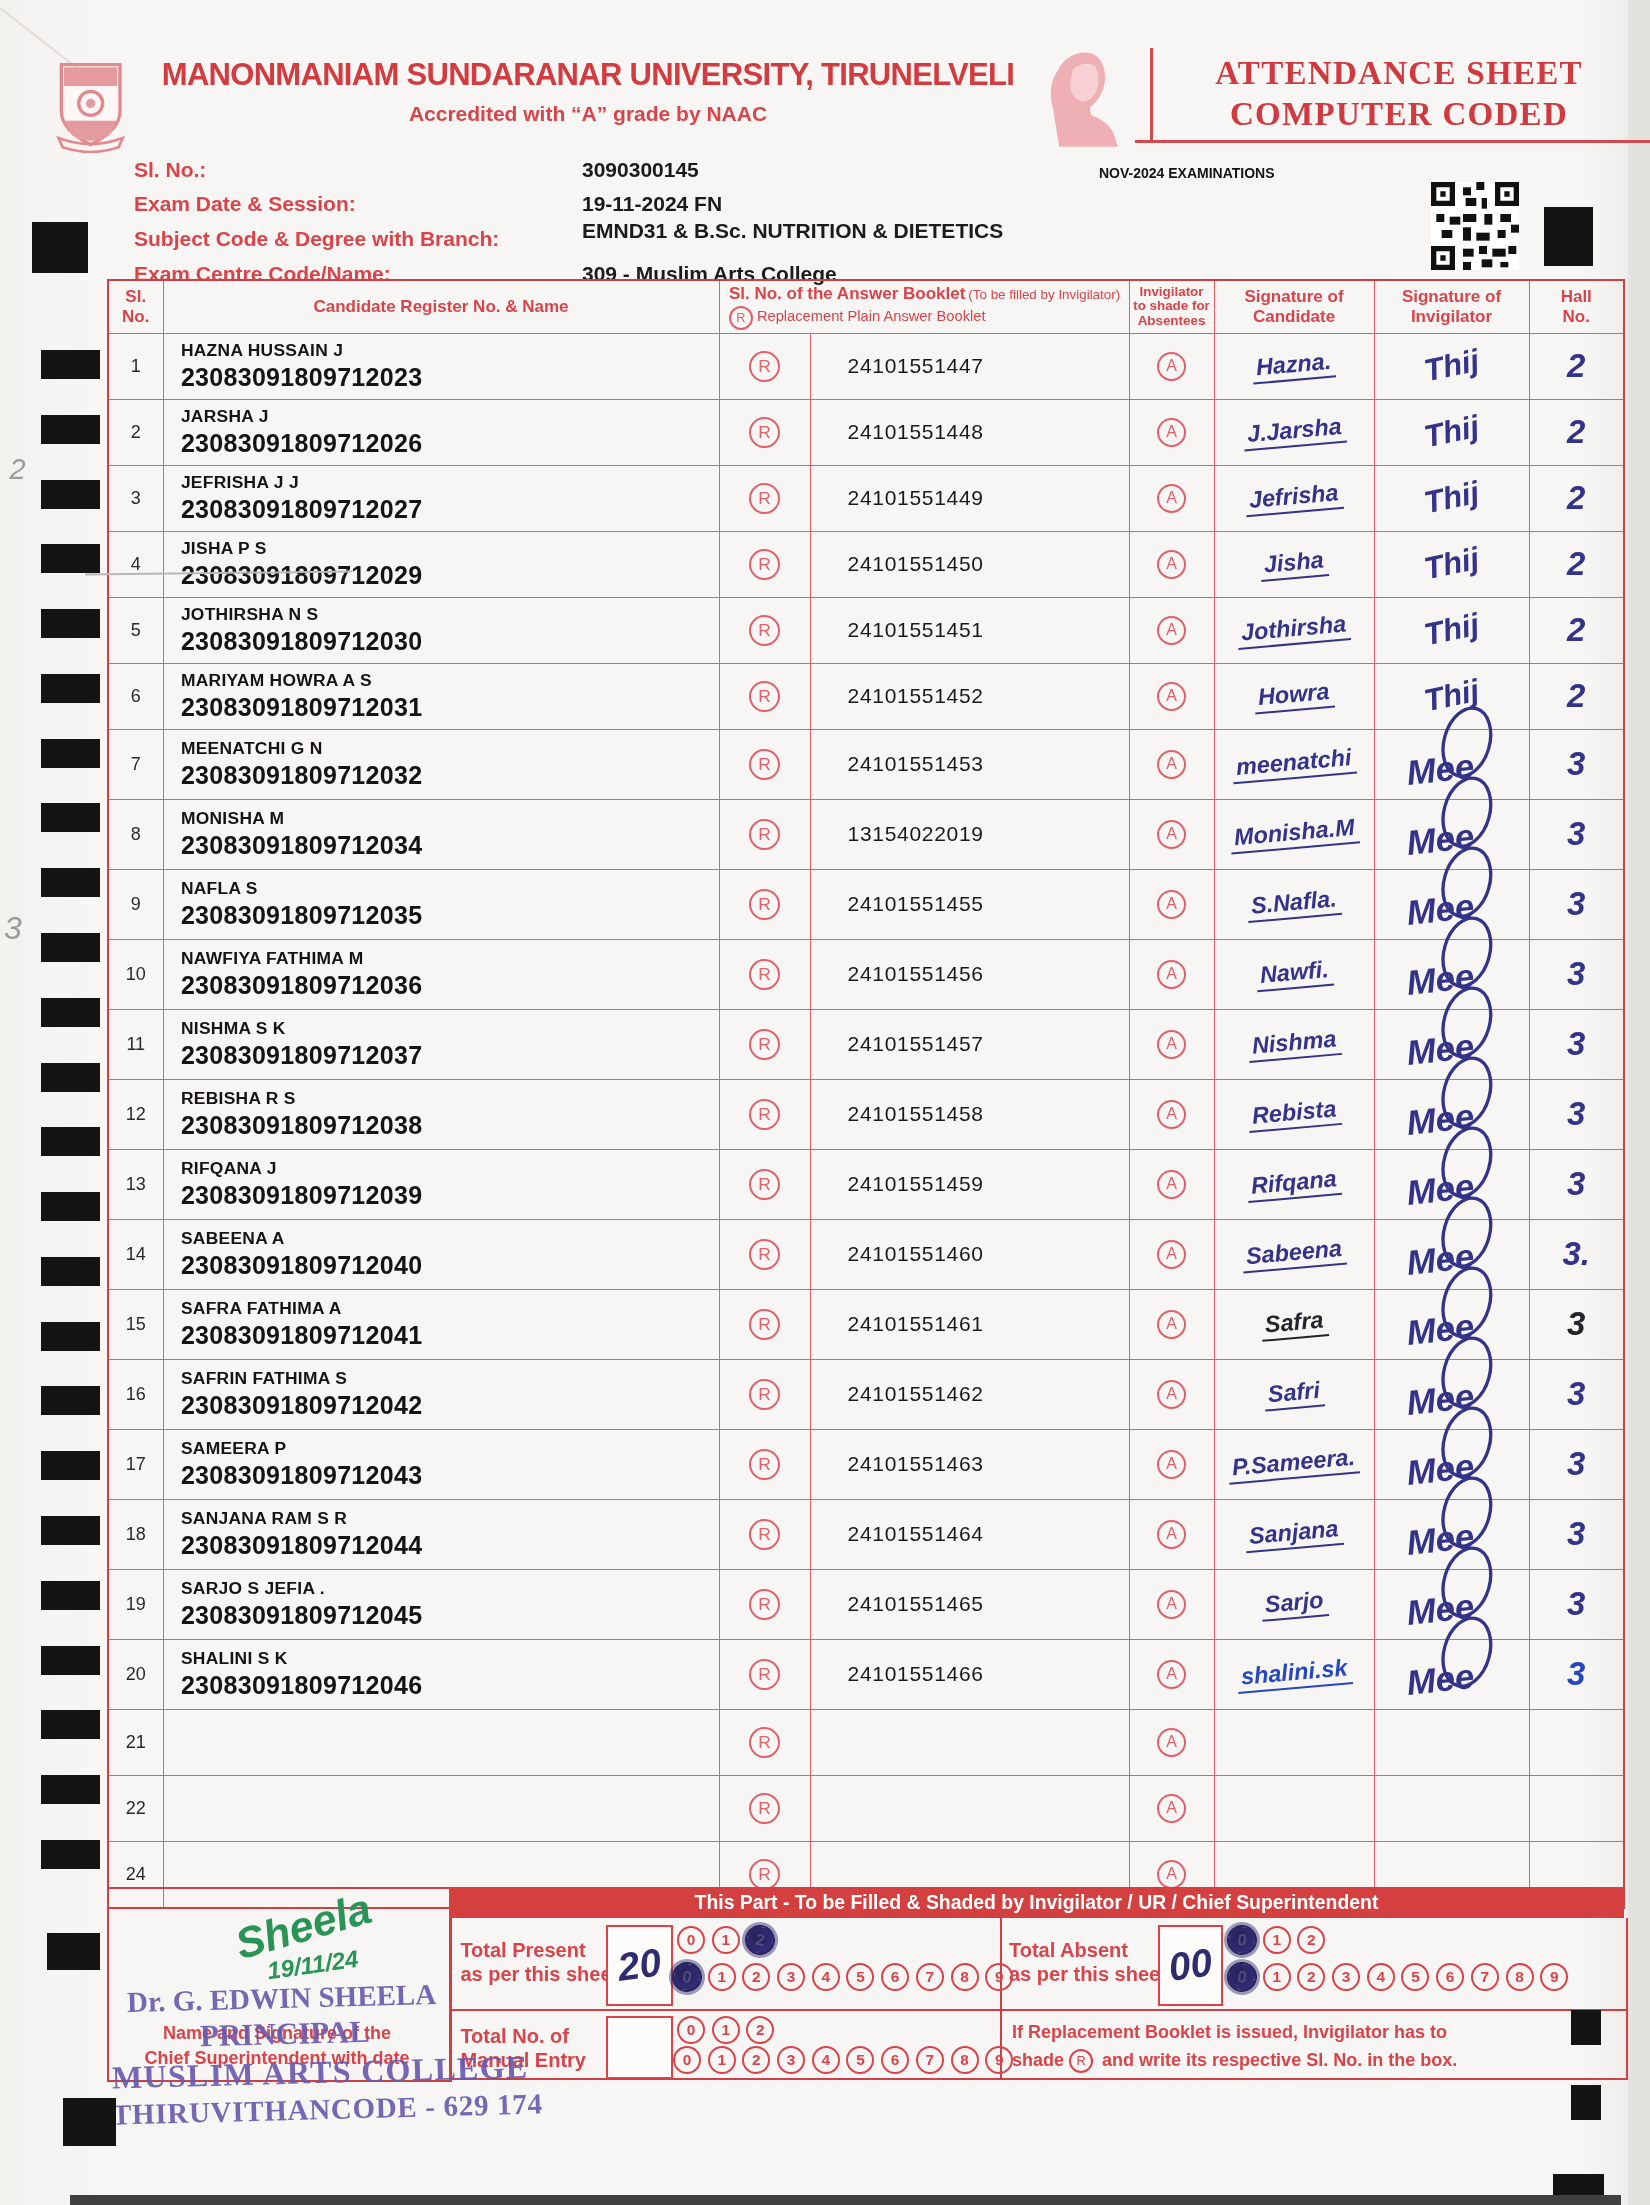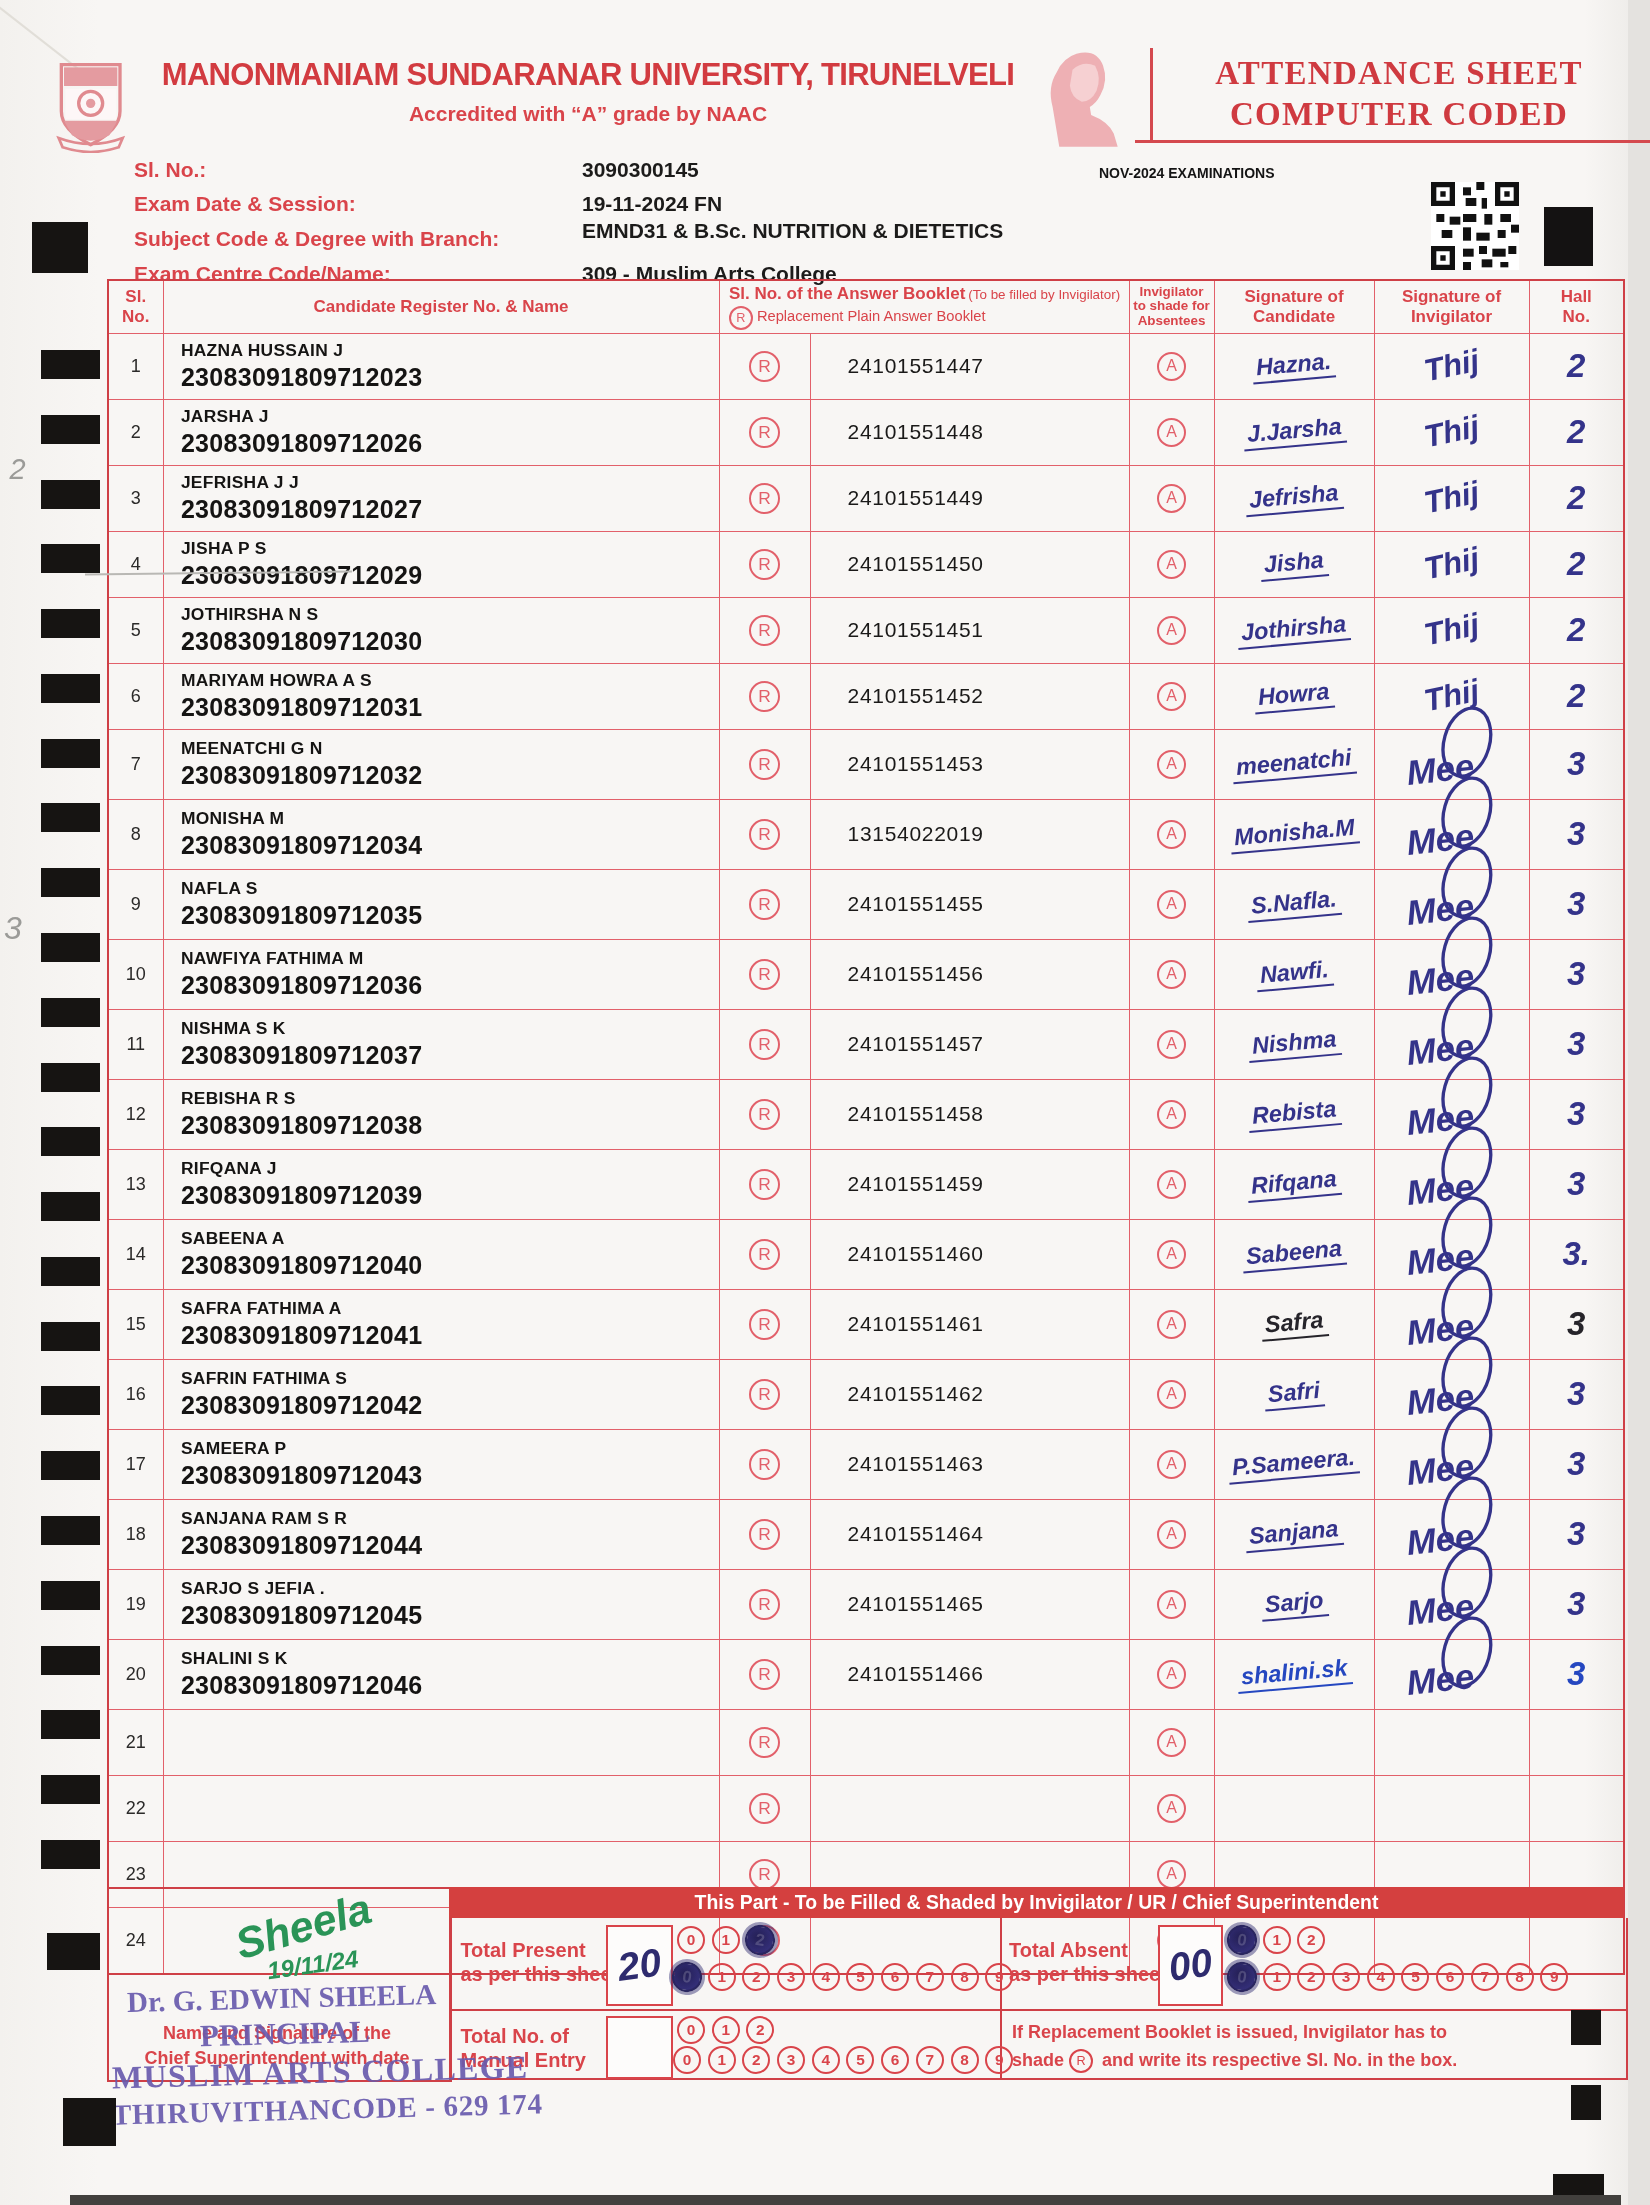--- a/index.html
+++ b/index.html
@@ -523,33 +523,20 @@
             <div class="rg"></div>
           </td>
           <td class="c-r"><span class="circ circR">R</span></td>
           <td class="c-bk"></td>
           <td class="c-a"><span class="circ circA">A</span></td>
           <td class="c-cs"></td>
           <td class="c-is"></td>
           <td class="c-hl"></td>
         </tr>
         <tr>
-          <td class="c-sl">23</td>
-          <td class="c-name">
-            <div class="nm"></div>
-            <div class="rg"></div>
-          </td>
-          <td class="c-r"><span class="circ circR">R</span></td>
-          <td class="c-bk"></td>
-          <td class="c-a"><span class="circ circA">A</span></td>
-          <td class="c-cs"></td>
-          <td class="c-is"></td>
-          <td class="c-hl"></td>
-        </tr>
-        <tr>
           <td class="c-sl">24</td>
           <td class="c-name">
             <div class="nm"></div>
             <div class="rg"></div>
           </td>
           <td class="c-r"><span class="circ circR">R</span></td>
           <td class="c-bk"></td>
           <td class="c-a"><span class="circ circA">A</span></td>
           <td class="c-cs"></td>
           <td class="c-is"></td>

